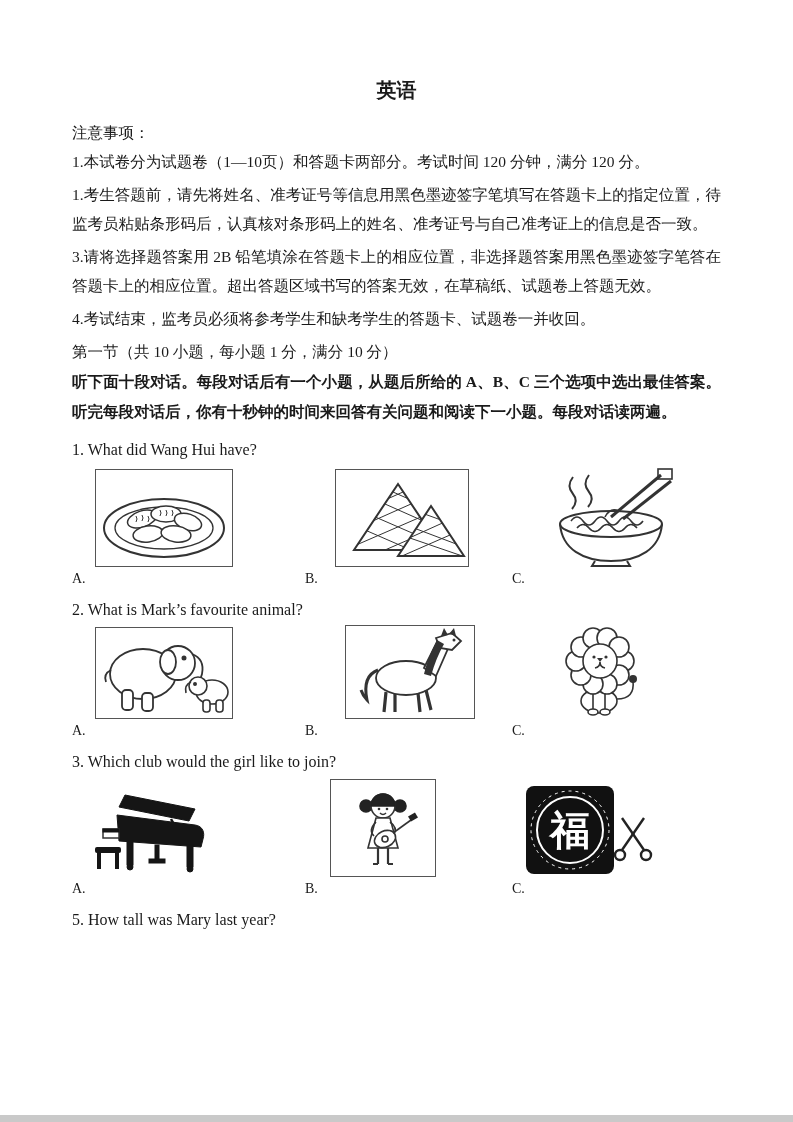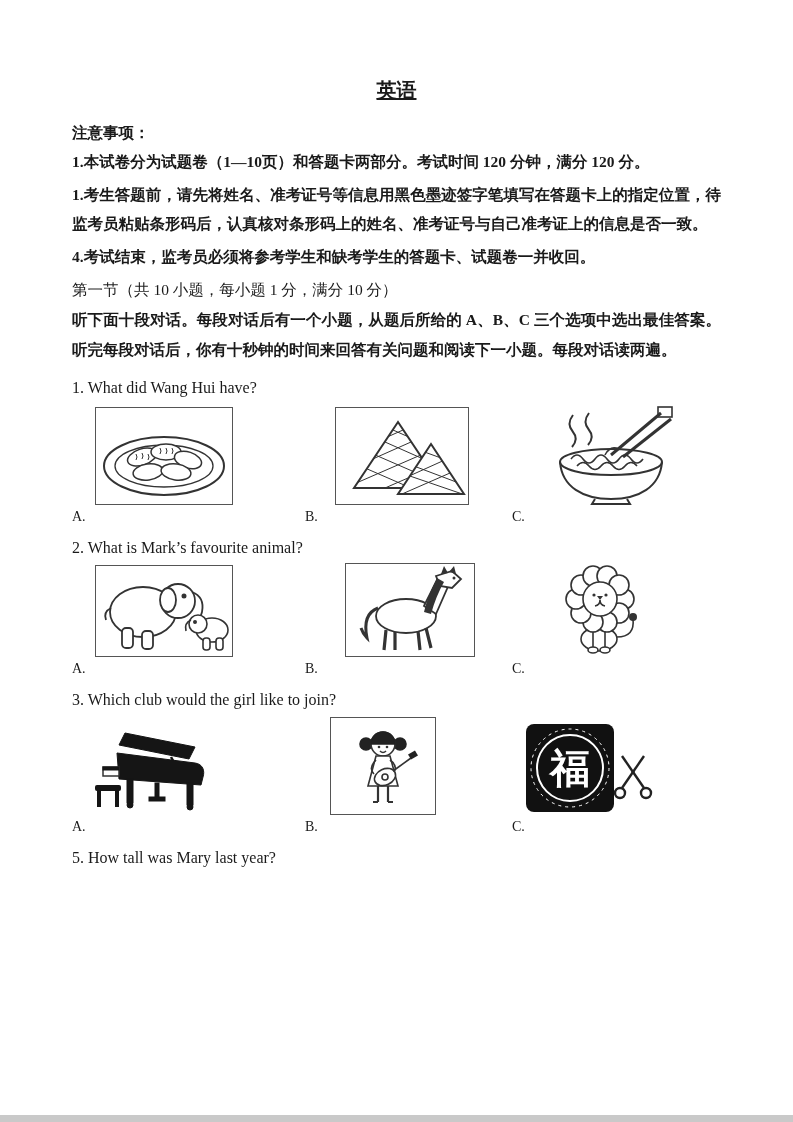--- a/index.html
+++ b/index.html
@@ -4,24 +4,24 @@
 <style>
   * { margin:0; padding:0; box-sizing:border-box; }
   html,body { background:#ffffff; }
   body {
     width:793px; height:1122px; position:relative; overflow:hidden;
     font-family:"Liberation Serif","DejaVu Serif",serif; color:#1a1a1a;
   }
   .page { padding:66px 72px 0 72px; }
 
   .title { text-align:center; font-size:20px; font-weight:bold; letter-spacing:1px; }
-  .subject { text-align:center; font-size:20px; font-weight:bold; margin-top:11px;text-decoration:underline; }
+  .subject { text-align:center; font-size:20px; font-weight:bold; margin-top:11px; }
 
   .notes { margin-top:14px; }
-  .notes p { font-size:15.5px; font-weight:bold; line-height:29px; text-align:justify; margin-bottom:4px; }
+  .notes p { font-size:15.5px; font-weight:normal; line-height:29px; text-align:justify; margin-bottom:4px; }
   .notes-heading { margin-bottom:0 !important; }
 
   .center-line { text-align:center; font-size:15.5px; font-weight:bold; line-height:30px; }
   .left-bold { font-size:15.5px; font-weight:normal; line-height:30px; }
   .instructions { font-size:15.5px; font-weight:bold; line-height:30px; text-align:justify; }
 
   .q-text { font-size:16px; line-height:22px; margin-top:12px; font-weight:normal; }
 
   .options-row { display:flex; align-items:flex-start; margin-top:8px; }
   .option { display:flex; flex-direction:column; }
@@ -46,20 +46,21 @@
 <body>
 
 <div class="page">
 
   <h2 class="subject">英语</h2>
 
   <div class="notes">
     <p class="notes-heading">注意事项：</p>
     <p>1.本试卷分为试题卷（1—10页）和答题卡两部分。考试时间 120 分钟，满分 120 分。</p>
     <p>1.考生答题前，请先将姓名、准考证号等信息用黑色墨迹签字笔填写在答题卡上的指定位置，待监考员粘贴条形码后，认真核对条形码上的姓名、准考证号与自己准考证上的信息是否一致。</p>
+    <p>3.请将选择题答案用 2B 铅笔填涂在答题卡上的相应位置，非选择题答案用黑色墨迹签字笔答在答题卡上的相应位置。超出答题区域书写的答案无效，在草稿纸、试题卷上答题无效。</p>
     <p>4.考试结束，监考员必须将参考学生和缺考学生的答题卡、试题卷一并收回。</p>
   </div>
 
   <p class="left-bold">第一节（共 10 小题，每小题 1 分，满分 10 分）</p>
   <p class="instructions">听下面十段对话。每段对话后有一个小题，从题后所给的 A、B、C 三个选项中选出最佳答案。听完每段对话后，你有十秒钟的时间来回答有关问题和阅读下一小题。每段对话读两遍。</p>
 
   <div>
     <p class="q-text">1. What did Wang Hui have?</p>
     <div class="options-row">
 

